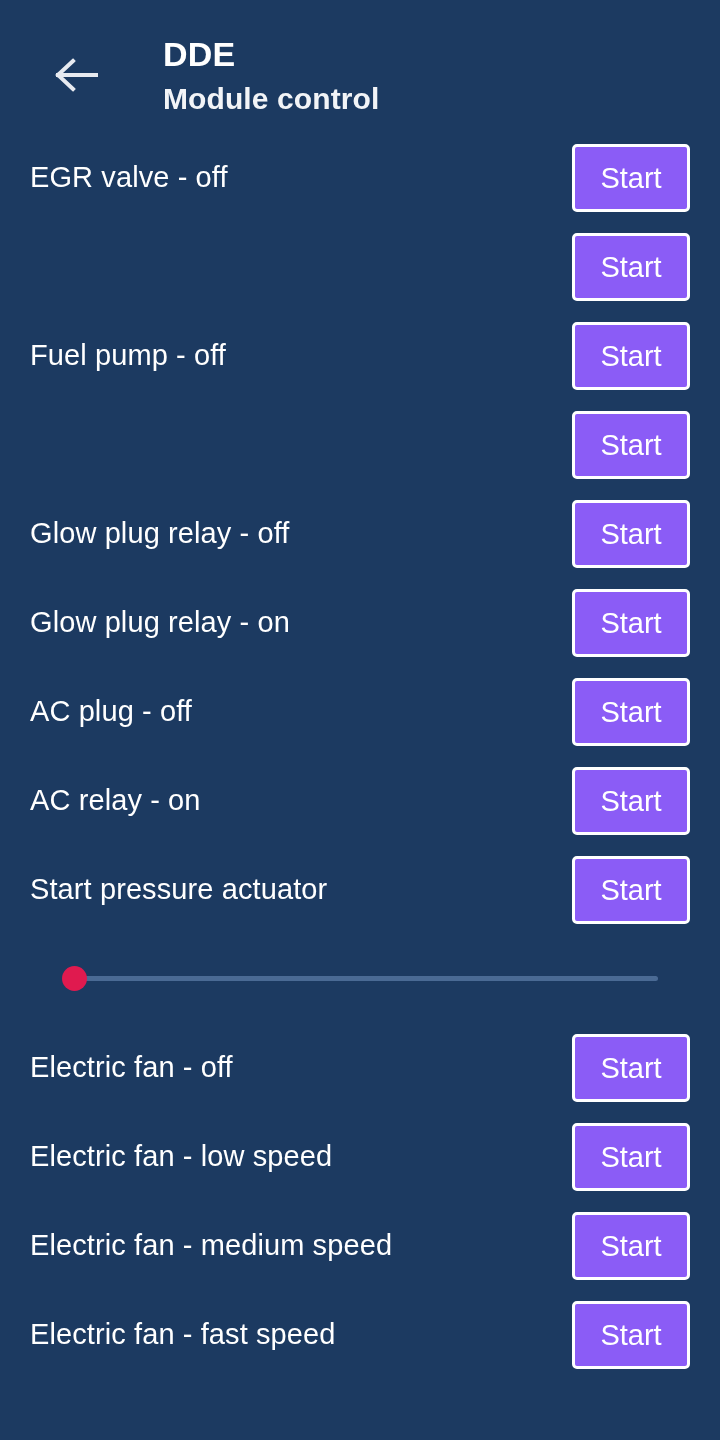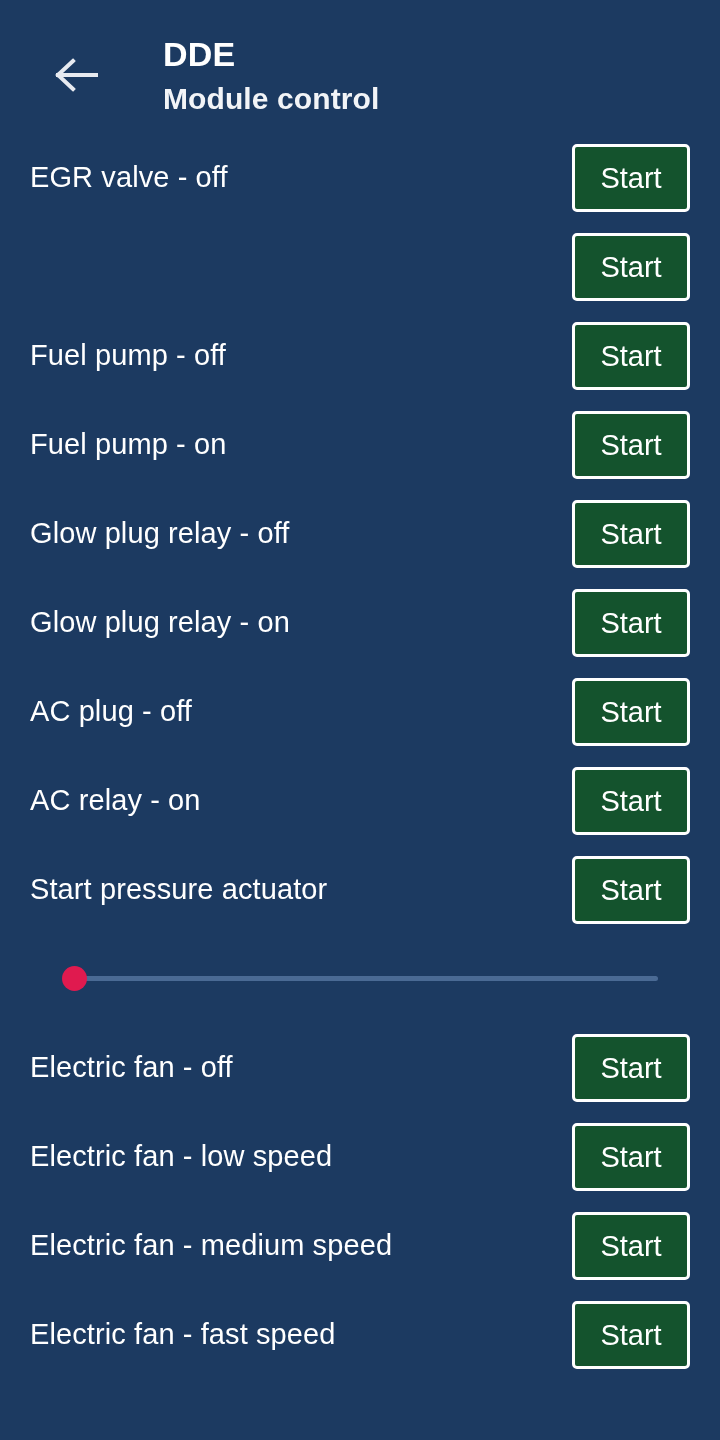--- a/index.html
+++ b/index.html
@@ -99,21 +99,21 @@
     letter-spacing: 0.1px;
     white-space: nowrap;
   }
 
   .start-button {
     position: absolute;
     left: 572px;
     top: 11px;
     width: 118px;
     height: 68px;
-    background: #14532d;
+    background: #8b5cf6;
     border: 3px solid #ffffff;
     border-radius: 5px;
     color: #ffffff;
     font-family: "Liberation Sans", "DejaVu Sans", sans-serif;
     font-size: 29px;
     font-weight: normal;
     line-height: 1;
     display: flex;
     align-items: center;
     justify-content: center;
@@ -188,21 +188,20 @@
           <button class="start-button">Start</button>
         </div>
         <div class="row">
           <button class="start-button">Start</button>
         </div>
         <div class="row">
           <div class="row-label">Fuel pump - off</div>
           <button class="start-button">Start</button>
         </div>
         <div class="row">
-          <div class="row-label">Fuel pump - on</div>
           <button class="start-button">Start</button>
         </div>
         <div class="row">
           <div class="row-label">Glow plug relay - off</div>
           <button class="start-button">Start</button>
         </div>
         <div class="row">
           <div class="row-label">Glow plug relay - on</div>
           <button class="start-button">Start</button>
         </div>

